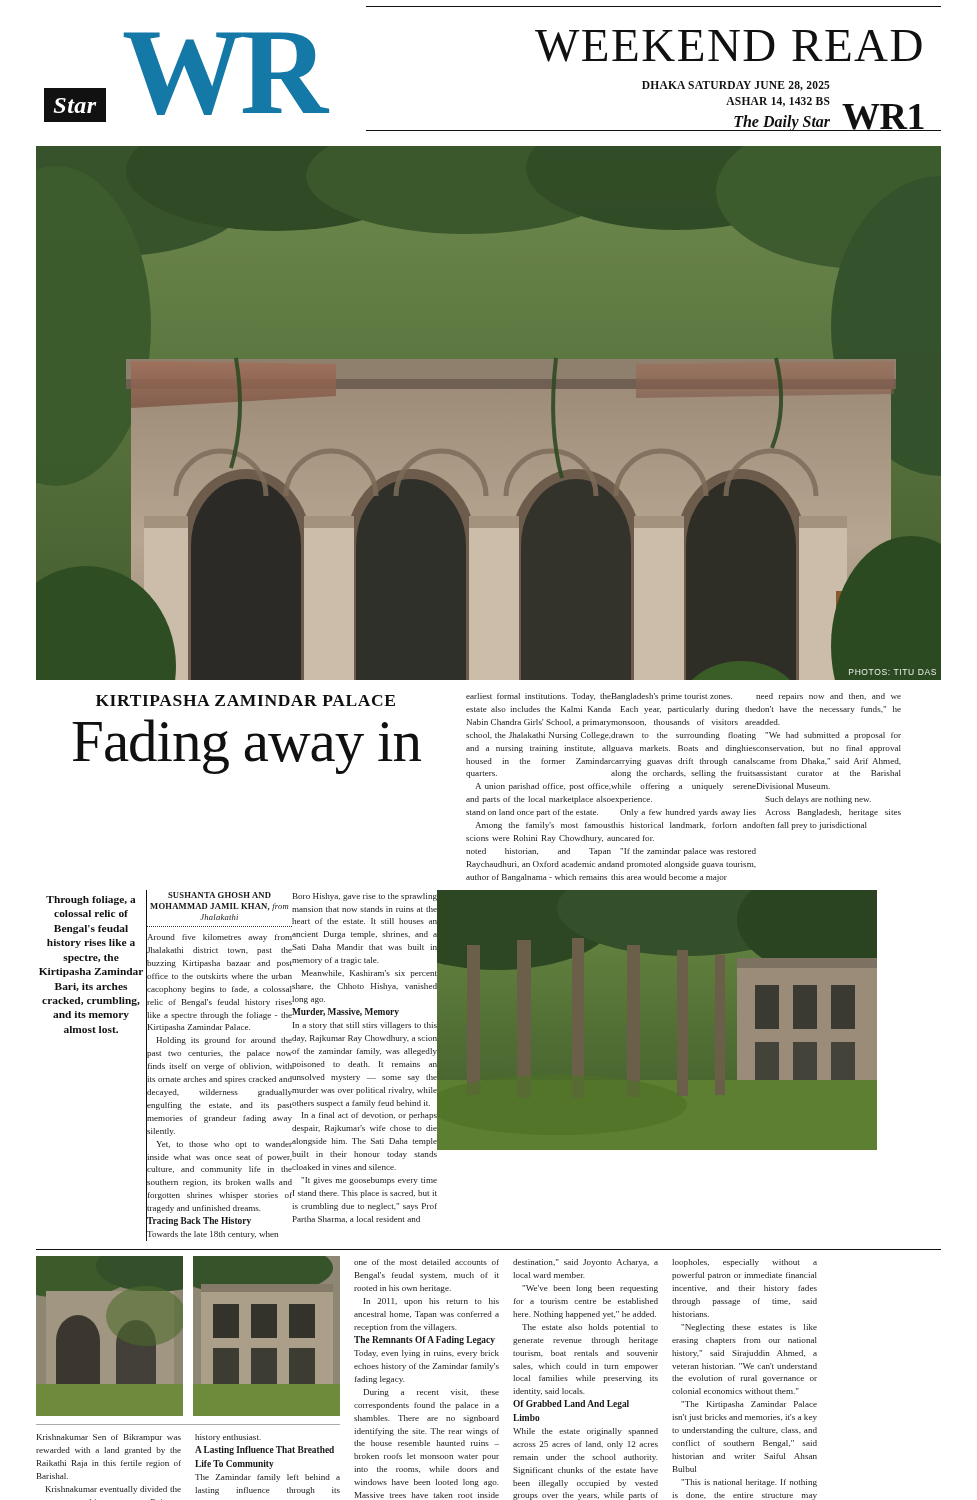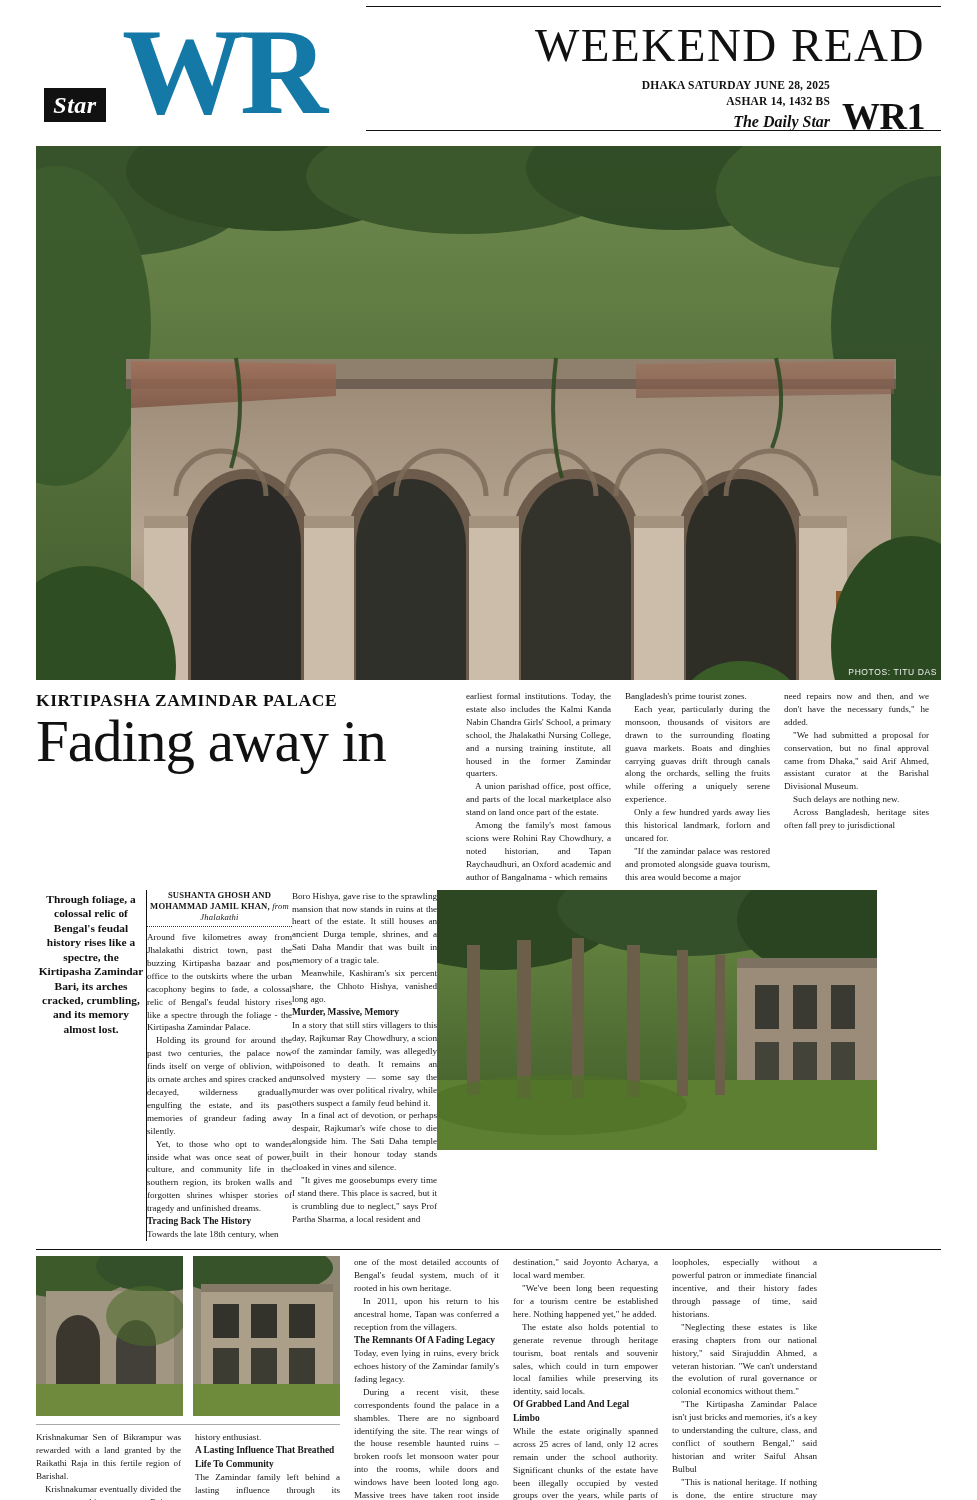--- a/index.html
+++ b/index.html
@@ -144,21 +144,21 @@
 
   
   .headline-area {
     margin-top: 10px;
     display: flex;
   }
   .head-left {
     width: 430px;
     padding-right: 10px;
     box-sizing: border-box;
-    text-align: left;
+    text-align: center;
   }
   .kicker {
     font-family: "Liberation Serif", serif;
     font-size: 17.5px;
     font-weight: bold;
     letter-spacing: 0.6px;
     color: #111;
     margin-bottom: 2px;
   }
   .headline-1 {
@@ -249,21 +249,21 @@
   .thin-rule {
     border-top: 1px solid #aaa;
   }
 
   .bottom-block {
     display: flex;
     gap: 14px;
     margin-top: 4px;
   }
 
-  .colwrap { display: flex; gap: 14px; }
+  .colwrap { display: flex; }
 </style>
 </head>
 <body>
 
 <div class="page">
 
   <div class="masthead">
     <div class="mast-rule-top"></div>
     <div class="wr-logo-wrap">
       <div class="star-badge">Star</div>

